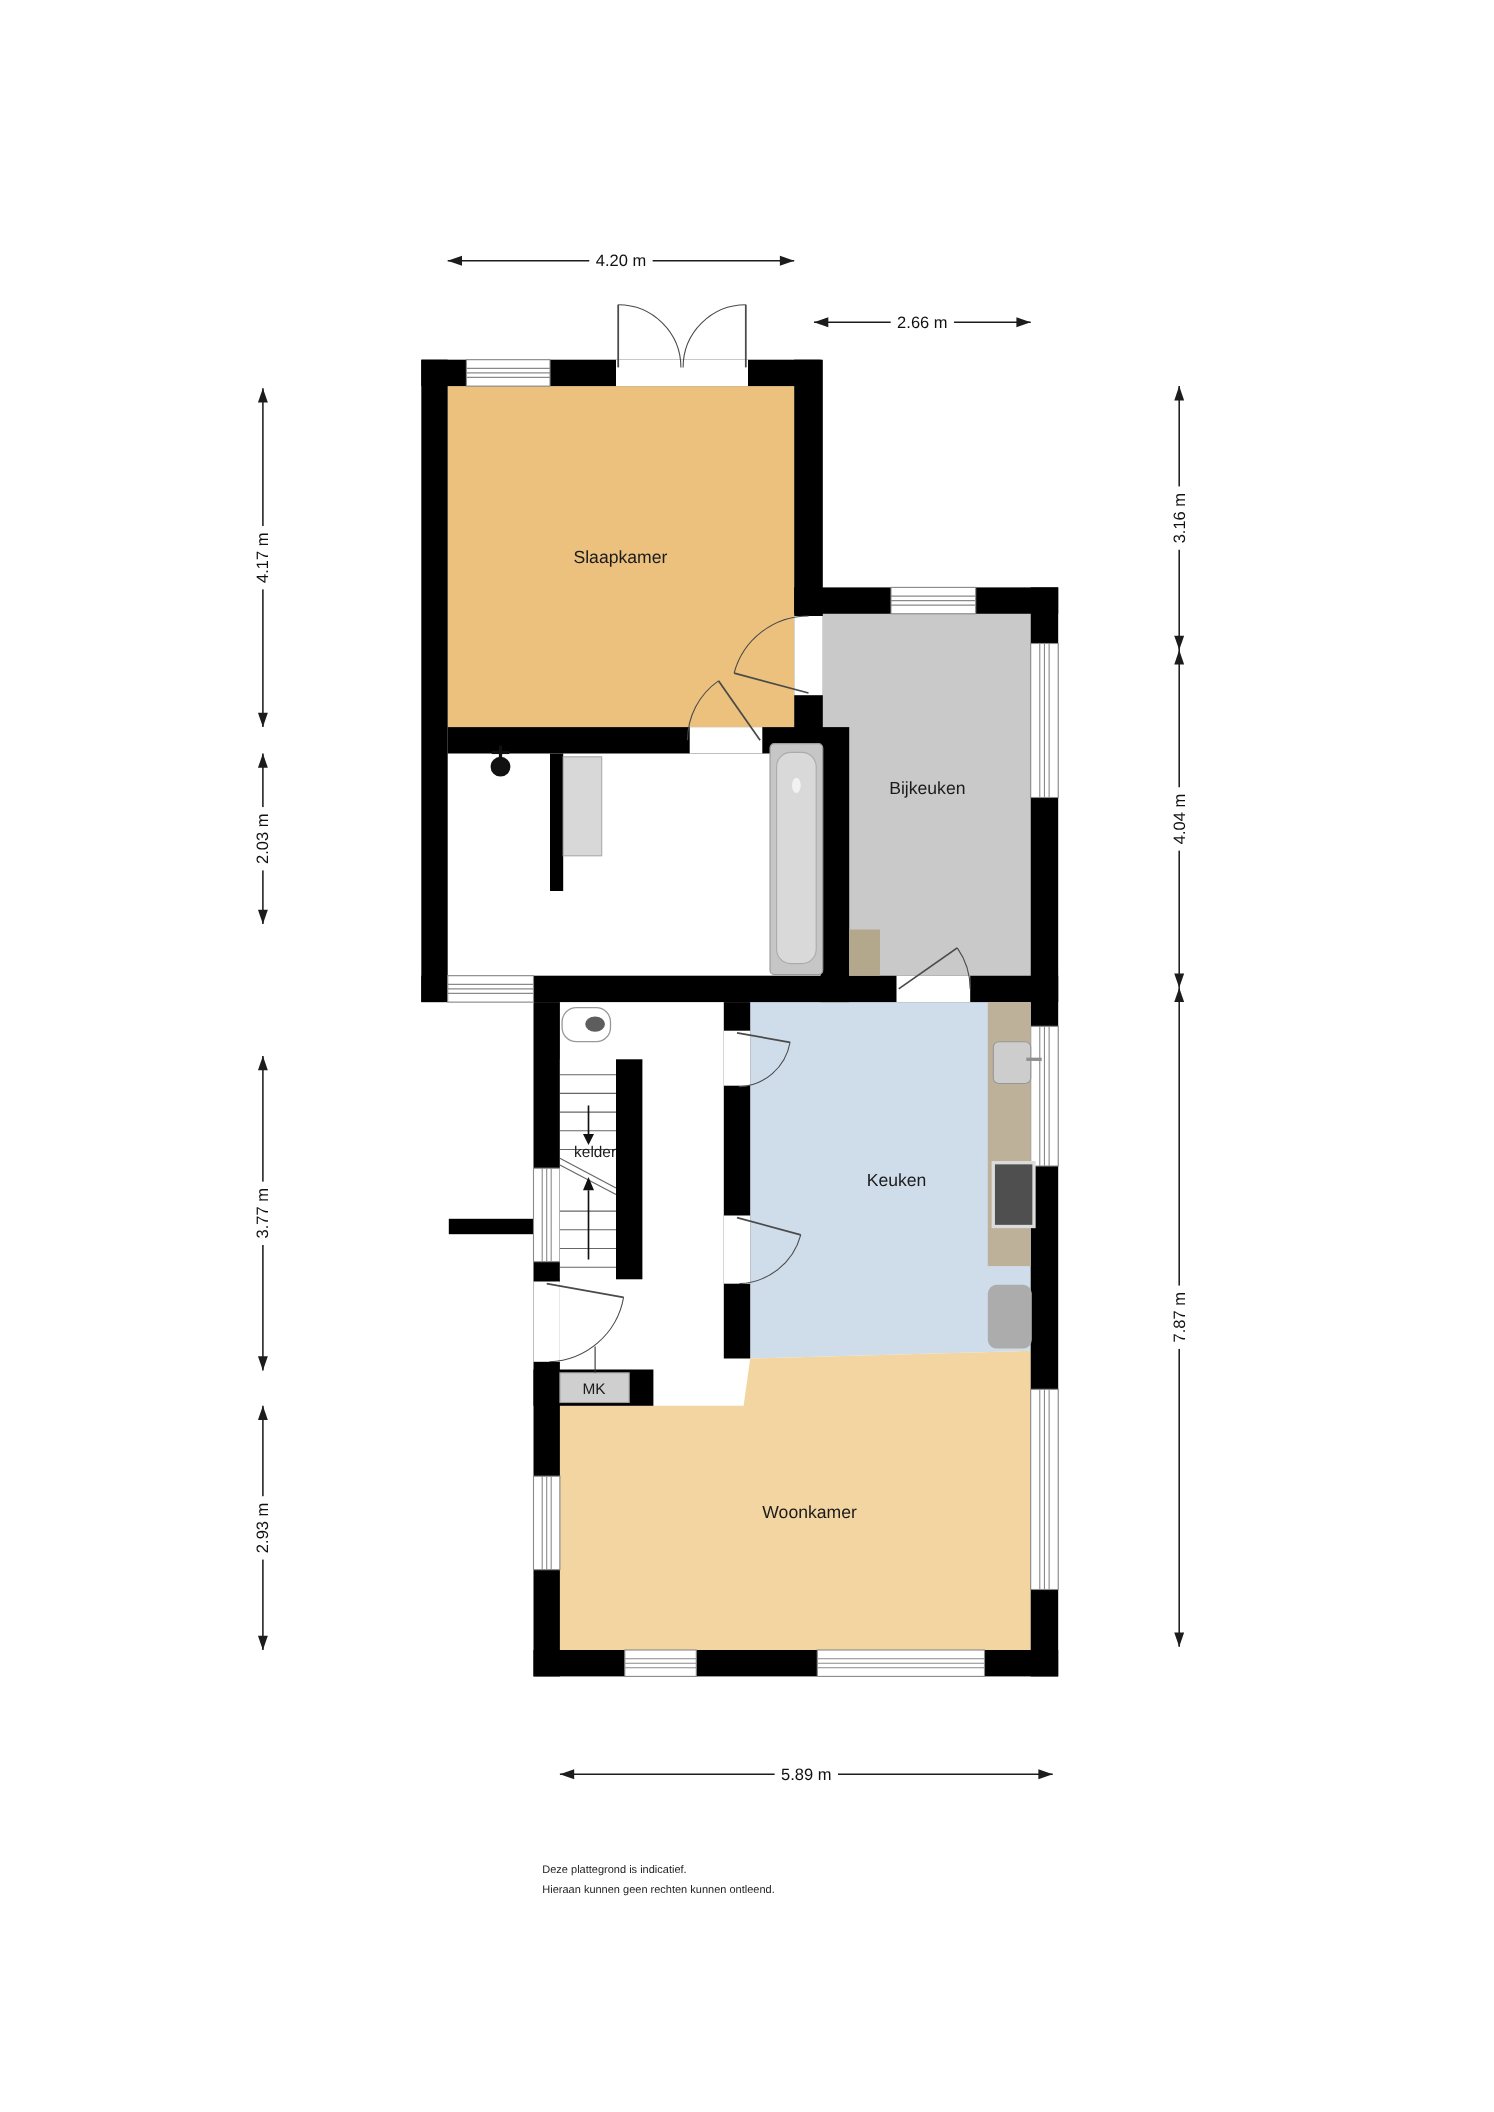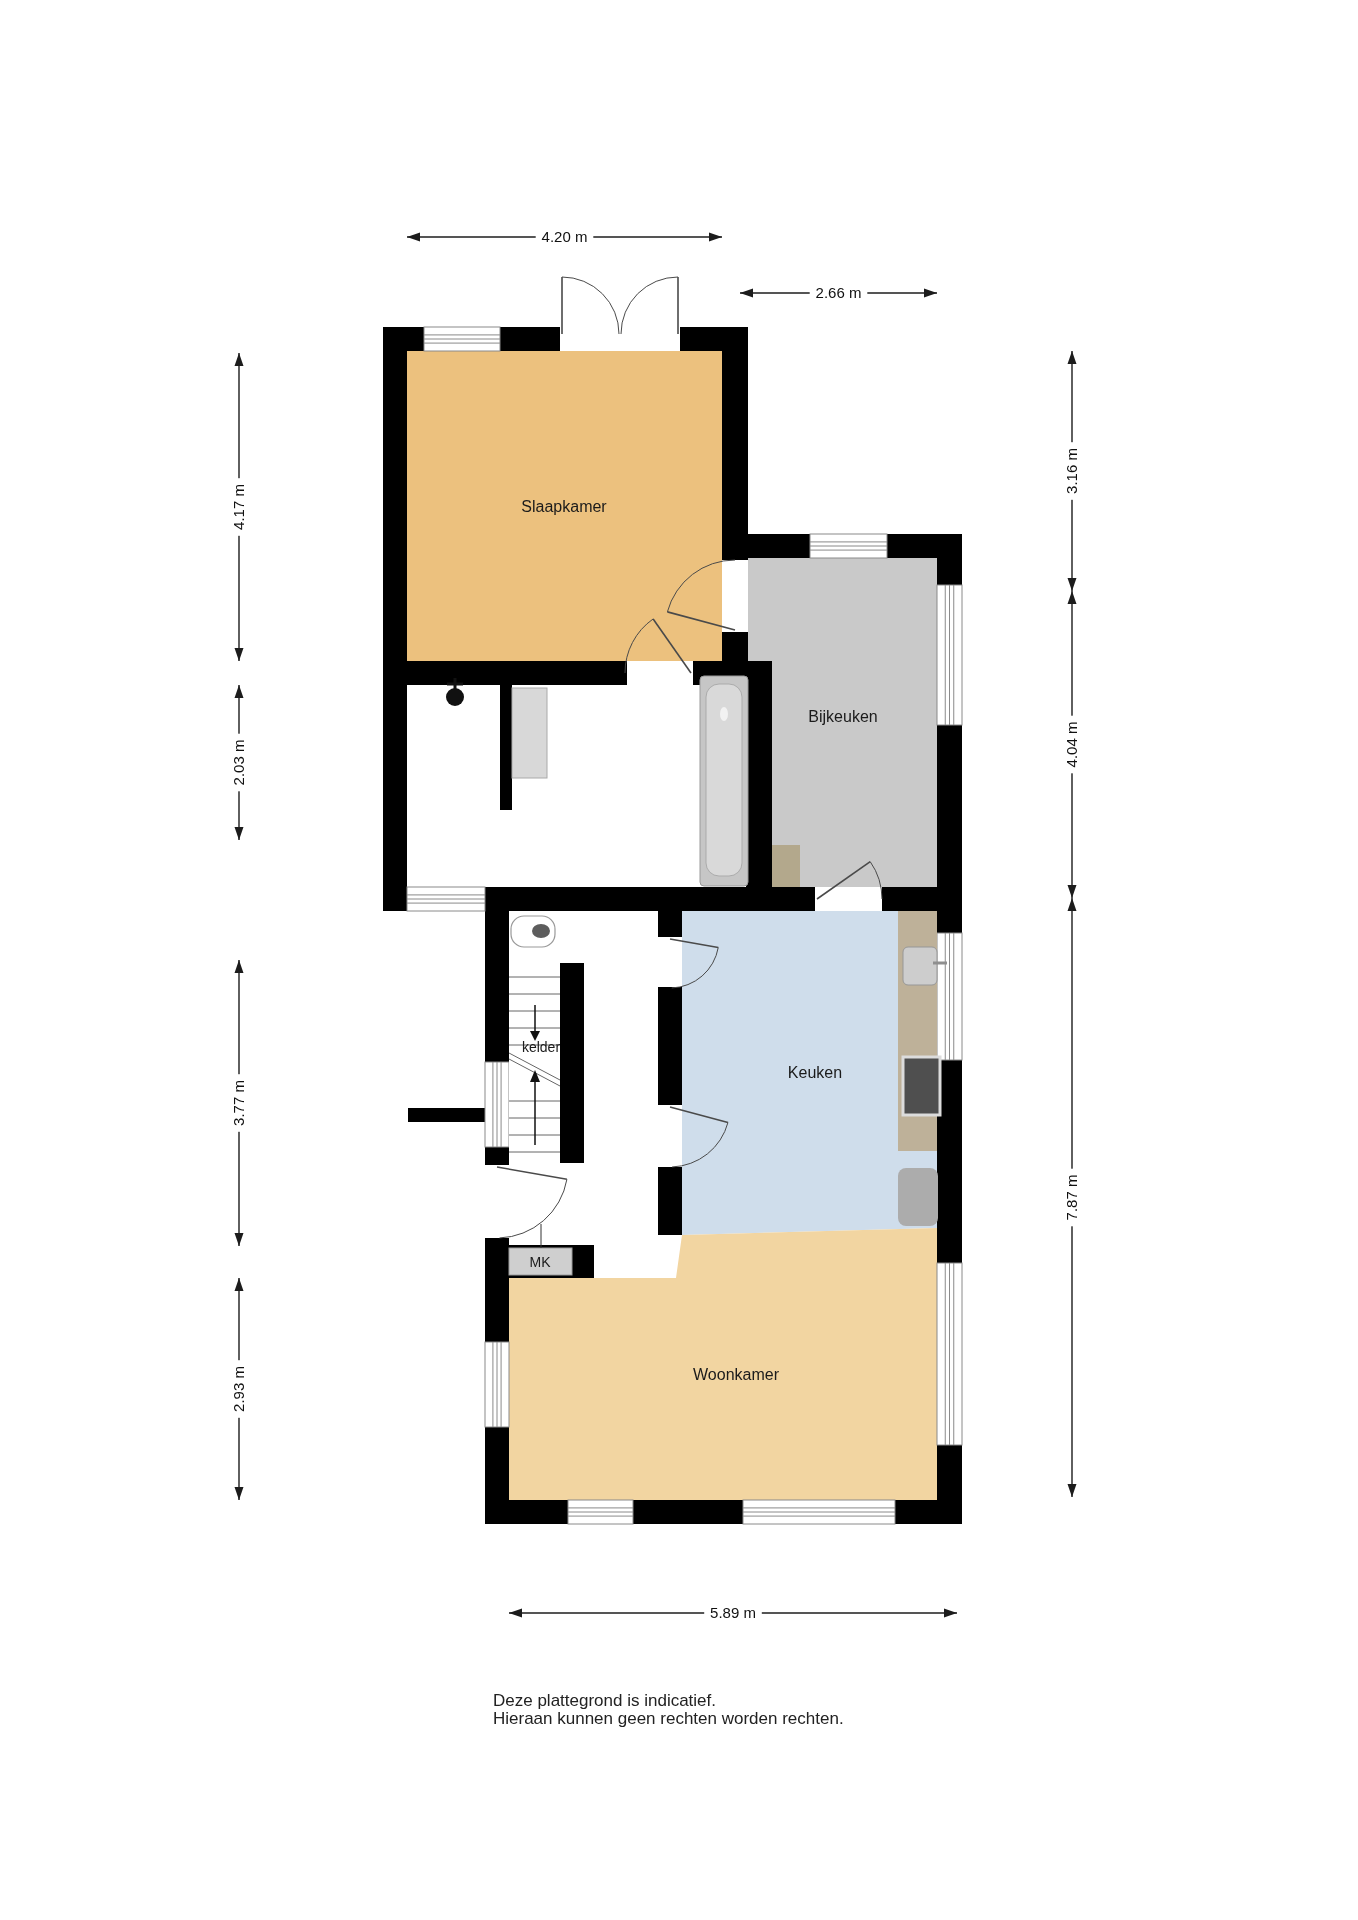--- a/index.html
+++ b/index.html
@@ -1,19 +1,19 @@
 <!DOCTYPE html>
 <html><head>
 <meta charset="utf-8">
 <style>
   html,body{margin:0;padding:0;background:#ffffff;}
   .stage{position:relative;width:1358px;height:1920px;background:#fff;overflow:hidden;
          font-family:"Liberation Sans", sans-serif;}
   .stage svg{position:absolute;left:0;top:0;}
-  .disclaimer{position:absolute;left:493px;top:1692px;font-size:17px;line-height:18px;color:#222;}
+  .disclaimer{position:absolute;left:493px;top:1692px;font-size:10px;line-height:18px;color:#222;}
 </style>
 </head>
 <body>
 
 <div class="stage">
   <svg id="plan" width="1358" height="1920" viewBox="0 0 1358 1920">
       <rect x="407" y="351" width="315" height="310" fill="#ECC17E"></rect>
       <rect x="407" y="685" width="341" height="202" fill="#FFFFFF"></rect>
       <rect x="746" y="558" width="191" height="329" fill="#C9C9C9"></rect>
       <rect x="509" y="911" width="173" height="367" fill="#FFFFFF"></rect>
@@ -202,15 +202,15 @@
       <g>
         <line x1="509" y1="1613" x2="957" y2="1613" stroke="#1c1c1c" stroke-width="1.4"></line>
         <polygon points="509,1613 522,1608.5 522,1617.5" fill="#1c1c1c"></polygon>
         <polygon points="957,1613 944,1608.5 944,1617.5" fill="#1c1c1c"></polygon>
         <rect x="704.2" y="1603" width="57.599999999999994" height="20" fill="#fff"></rect>
         <text x="733" y="1618" text-anchor="middle" font-size="15" fill="#111" font-family="&quot;Liberation Sans&quot;, sans-serif">5.89 m</text>
       </g>
     </svg>
   <div class="disclaimer">
     <div>Deze plattegrond is indicatief.</div>
-    <div>Hieraan kunnen geen rechten worden rechten.</div>
+    <div>Hieraan kunnen geen rechten kunnen ontleend.</div>
   </div>
 </div>
 
 </body></html>

